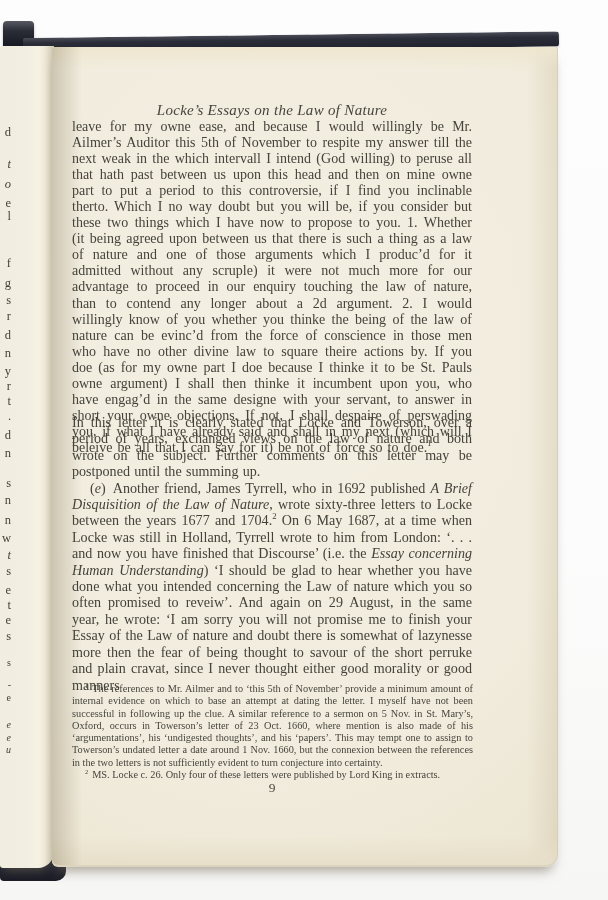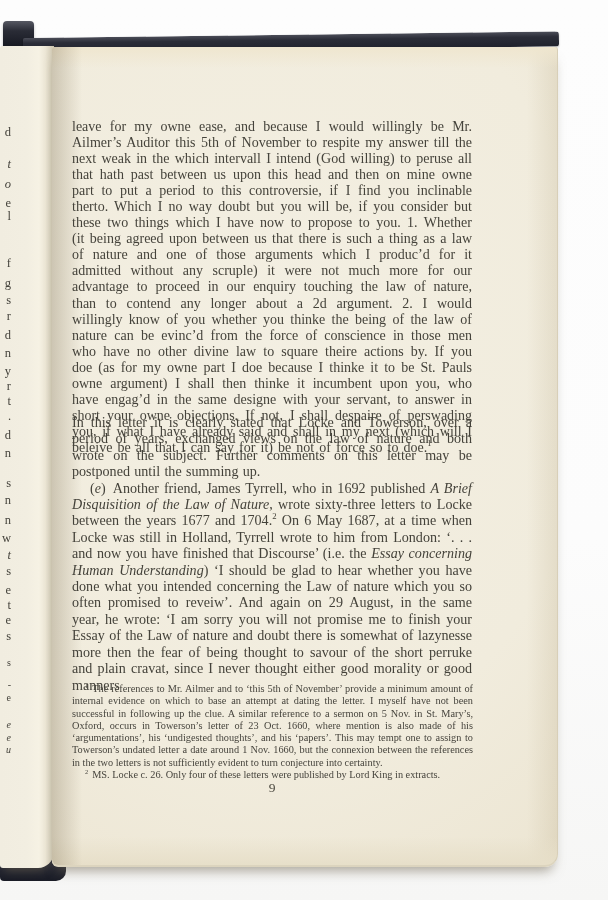--- a/index.html
+++ b/index.html
@@ -137,20 +137,21 @@
         <span class="frag sm" style="top: 633px;">-</span>
         <span class="frag sm" style="top: 646px;">e</span>
         <span class="frag it sm" style="top: 673px;">e</span>
         <span class="frag it sm" style="top: 686px;">e</span>
         <span class="frag it sm" style="top: 698px;">u</span>
       </div>
   </div>
 
   <div class="page">
 
+    <div class="running-head">Locke’s Essays on the Law of Nature</div>
 
     <div class="letter"><span>leave for my owne ease, and because I would willingly be Mr. Ailmer’s Auditor this 5th of November to respite my answer till the next weak in the which intervall I intend (God willing) to peruse all that hath past between us upon this head and then on mine owne part to put a period to this controversie, if I find you inclinable therto. Which I no way doubt but you will be, if you consider but these two things which I have now to propose to you. 1. Whether (it being agreed upon between us that there is such a thing as a law of nature and one of those arguments which I produc’d for it admitted without any scruple) it were not much more for our advantage to proceed in our enquiry touching the law of nature, than to contend any longer about a 2d argument. 2. I would willingly know of you whether you thinke the being of the law of nature can be evinc’d from the force of conscience in those men who have no other divine law to square theire actions by. If you doe (as for my owne part I doe because I thinke it to be St. Pauls owne argument) I shall then thinke it incumbent upon you, who have engag’d in the same designe with your servant, to answer in short your owne objections. If not, I shall despaire of perswading you, if what I have already said and shall in my next (which will I beleive be all that I can say for it) be not of force so to doe.</span><sup class="mark">1</sup></div>
 
     <div class="bodyblock">
       <p><span>In this letter it is clearly stated that Locke and Towerson, over a period of years, exchanged views on the law of nature and both wrote on the subject. Further comments on this letter may be postponed until the summing up.</span></p>
       <p class="indent"><span>(</span><span class="it">e</span><span>) Another friend, James Tyrrell, who in 1692 published </span><span class="it">A Brief Disquisition of the Law of Nature</span><span>, wrote sixty-three letters to Locke between the years 1677 and 1704.</span><sup class="mark">2</sup><span> On 6 May 1687, at a time when Locke was still in Holland, Tyrrell wrote to him from London: ‘. . . and now you have finished that Discourse’ (i.e. the </span><span class="it">Essay concerning Human Understanding</span><span>) ‘I should be glad to hear whether you have done what you intended concerning the Law of nature which you so often promised to reveiw’. And again on 29 August, in the same year, he wrote: ‘I am sorry you will not promise me to finish your Essay of the Law of nature and doubt there is somewhat of lazynesse more then the fear of being thought to savour of the short perruke and plain cravat, since I never thought either good morality or good manners</span></p>
     </div>
 
     <div class="footnotes">
       <p><sup class="mark">1</sup><span>The references to Mr. Ailmer and to ‘this 5th of November’ provide a minimum amount of internal evidence on which to base an attempt at dating the letter. I myself have not been successful in following up the clue. A similar reference to a sermon on 5 Nov. in St. Mary’s, Oxford, occurs in Towerson’s letter of 23 Oct. 1660, where mention is also made of his ‘argumentations’, his ‘undigested thoughts’, and his ‘papers’. This may tempt one to assign to Towerson’s undated letter a date around 1 Nov. 1660, but the connexion between the references in the two letters is not sufficiently evident to turn conjecture into certainty.</span></p>

